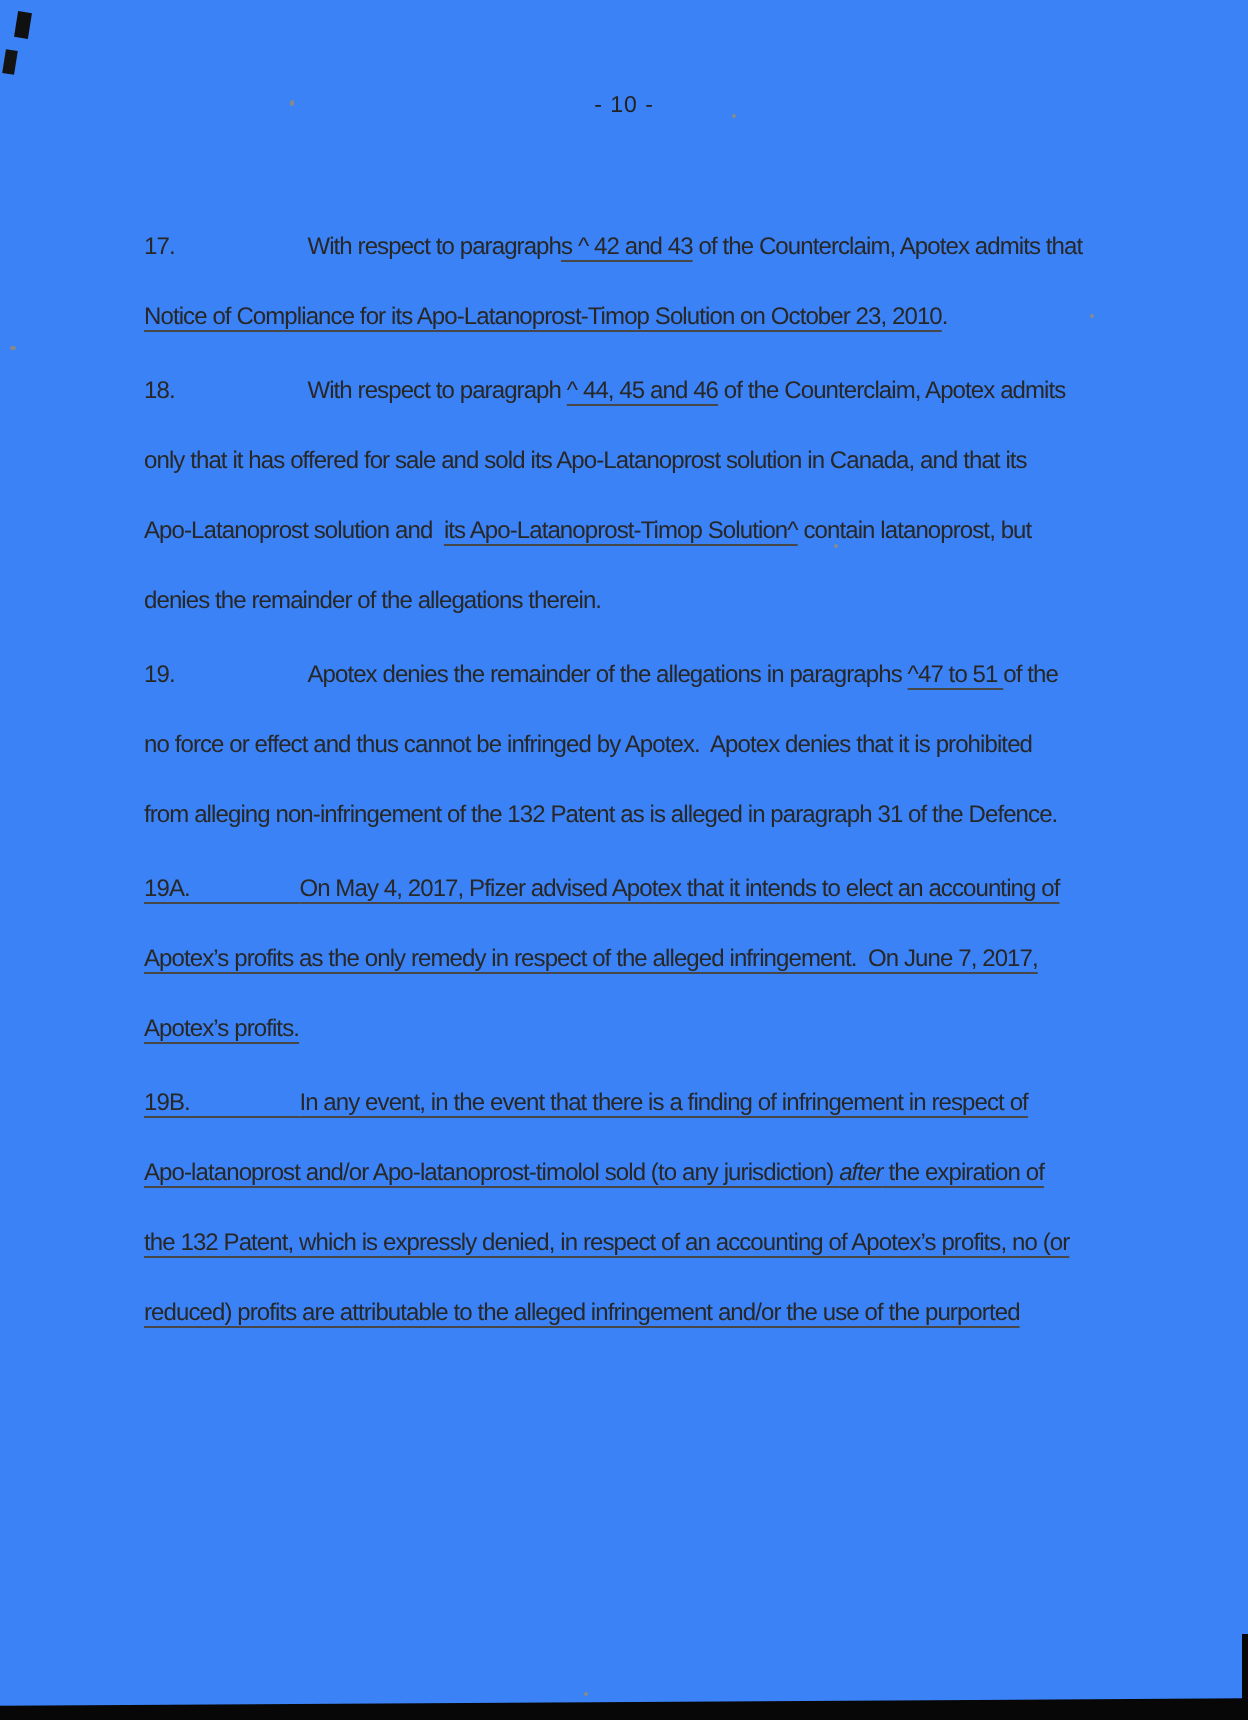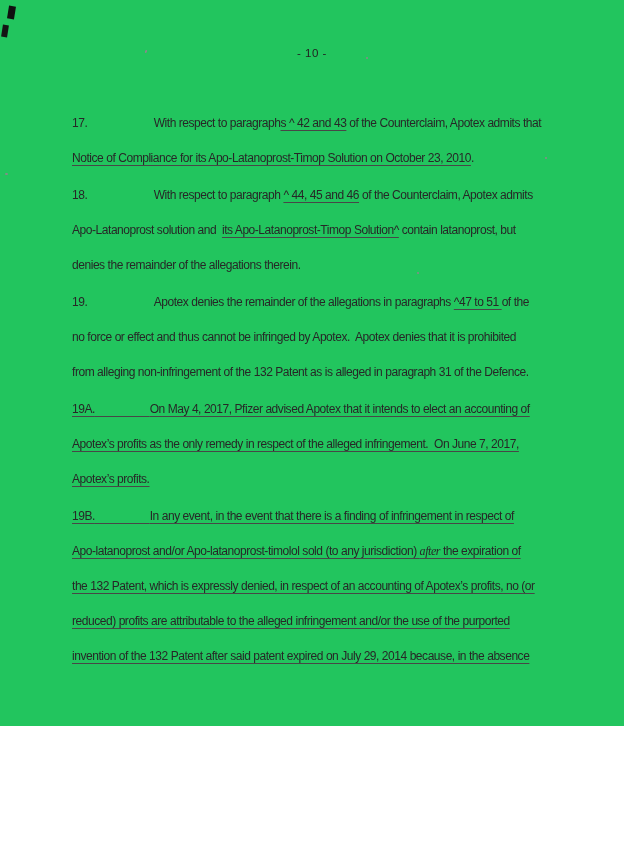--- a/index.html
+++ b/index.html
@@ -1,29 +1,29 @@
 <!DOCTYPE html>
 <html><head>
 <meta charset="utf-8">
 <style>
   html,body{margin:0;padding:0;background:#ffffff;}
   .page{
-    position:relative;width:624px;height:726px;background:#22c55e;overflow:hidden;
+    position:relative;width:624px;height:860px;background:#3b82f6;overflow:hidden;
     font-family:"Liberation Sans",sans-serif;color:#2a2a2a;
   }
   .pageno{
     position:absolute;top:47px;left:0;width:624px;text-align:center;
     font-size:11.5px;letter-spacing:0.5px;color:#222;
   }
   .content{position:absolute;left:72px;top:106px;width:500px;}
   .para{margin:0 0 2px 0;}
   .line{height:35px;line-height:35px;white-space:nowrap;font-size:12px;letter-spacing:-0.45px;}
   .seg{color:#272727;}
   .seg.u{text-decoration:underline;text-decoration-color:#474747;text-decoration-thickness:1px;text-underline-offset:2.5px;}
-  .seg.i{font-style:italic;font-family:Liberation Serif, serif;}
+  .seg.i{font-style:italic;}
   
   .artifact{position:absolute;}
   .mark-a{left:8px;top:6px;width:7px;height:13px;background:#101010;transform:rotate(9deg);}
   .mark-b{left:2px;top:25px;width:6px;height:12px;background:#141414;transform:rotate(9deg);}
   .speck{background:#8a8a8a;border-radius:50%;}
   .sp1{left:145px;top:50px;width:2px;height:3px;transform:rotate(20deg);}
   .sp2{left:366px;top:57px;width:2px;height:2px;}
   .sp3{left:5px;top:173px;width:3px;height:2px;}
   .sp4{left:545px;top:157px;width:2px;height:2px;}
   .sp5{left:417px;top:272px;width:2px;height:2px;}
@@ -37,39 +37,39 @@
 <div class="page">
   <div class="pageno">- 10 -</div>
 
   <div class="content">
       <div class="para">
         <div class="line"><span class="seg">17.</span><span class="seg">&nbsp;&nbsp;&nbsp;&nbsp;&nbsp;&nbsp;&nbsp;&nbsp;&nbsp;&nbsp;&nbsp;&nbsp;&nbsp;&nbsp;&nbsp;&nbsp;&nbsp;&nbsp;&nbsp;&nbsp;&nbsp;&nbsp;&nbsp;</span><span class="seg">With respect to paragraph</span><span class="seg u">s ^ 42 and 43</span><span class="seg"> of the Counterclaim, Apotex admits that</span></div>
         <div class="line"><span class="seg u">Notice of Compliance for its Apo-Latanoprost-Timop Solution on October 23, 2010</span><span class="seg">.</span></div>
       </div>
       <div class="para">
         <div class="line"><span class="seg">18.</span><span class="seg">&nbsp;&nbsp;&nbsp;&nbsp;&nbsp;&nbsp;&nbsp;&nbsp;&nbsp;&nbsp;&nbsp;&nbsp;&nbsp;&nbsp;&nbsp;&nbsp;&nbsp;&nbsp;&nbsp;&nbsp;&nbsp;&nbsp;&nbsp;</span><span class="seg">With respect to paragraph </span><span class="seg u">^ 44, 45 and 46</span><span class="seg"> of the Counterclaim, Apotex admits</span></div>
+        <div class="line"><span class="seg">only that it has offered for sale and sold its Apo-Latanoprost solution in Canada, and that its</span></div>
         <div class="line"><span class="seg">Apo-Latanoprost solution and &nbsp;</span><span class="seg u">its Apo-Latanoprost-Timop Solution^</span><span class="seg"> contain latanoprost, but</span></div>
         <div class="line"><span class="seg">denies the remainder of the allegations therein.</span></div>
       </div>
       <div class="para">
         <div class="line"><span class="seg">19.</span><span class="seg">&nbsp;&nbsp;&nbsp;&nbsp;&nbsp;&nbsp;&nbsp;&nbsp;&nbsp;&nbsp;&nbsp;&nbsp;&nbsp;&nbsp;&nbsp;&nbsp;&nbsp;&nbsp;&nbsp;&nbsp;&nbsp;&nbsp;&nbsp;</span><span class="seg">Apotex denies the remainder of the allegations in paragraphs </span><span class="seg u">^47 to 51&nbsp;</span><span class="seg">of the</span></div>
         <div class="line"><span class="seg">no force or effect and thus cannot be infringed by Apotex.&nbsp; Apotex denies that it is prohibited</span></div>
         <div class="line"><span class="seg">from alleging non-infringement of the 132 Patent as is alleged in paragraph 31 of the Defence.</span></div>
       </div>
       <div class="para">
         <div class="line"><span class="seg u">19A.</span><span class="seg u">&nbsp;&nbsp;&nbsp;&nbsp;&nbsp;&nbsp;&nbsp;&nbsp;&nbsp;&nbsp;&nbsp;&nbsp;&nbsp;&nbsp;&nbsp;&nbsp;&nbsp;&nbsp;&nbsp;</span><span class="seg u">On May 4, 2017, Pfizer advised Apotex that it intends to elect an accounting of</span></div>
         <div class="line"><span class="seg u">Apotex’s profits as the only remedy in respect of the alleged infringement.&nbsp; On June 7, 2017,</span></div>
         <div class="line"><span class="seg u">Apotex’s profits.</span></div>
       </div>
       <div class="para">
         <div class="line"><span class="seg u">19B.</span><span class="seg u">&nbsp;&nbsp;&nbsp;&nbsp;&nbsp;&nbsp;&nbsp;&nbsp;&nbsp;&nbsp;&nbsp;&nbsp;&nbsp;&nbsp;&nbsp;&nbsp;&nbsp;&nbsp;&nbsp;</span><span class="seg u">In any event, in the event that there is a finding of infringement in respect of</span></div>
         <div class="line"><span class="seg u">Apo-latanoprost and/or Apo-latanoprost-timolol sold (to any jurisdiction) </span><span class="seg u i">after</span><span class="seg u"> the expiration of</span></div>
         <div class="line"><span class="seg u">the 132 Patent, which is expressly denied, in respect of an accounting of Apotex’s profits, no (or</span></div>
         <div class="line"><span class="seg u">reduced) profits are attributable to the alleged infringement and/or the use of the purported</span></div>
-        <div class="line"><span class="seg u">invention of the 132 Patent after said patent expired on July 29, 2014 because, in the absence</span></div>
       </div>
     </div>
 
   <div class="artifact mark-a"></div>
   <div class="artifact mark-b"></div>
   <div class="artifact speck sp1"></div>
   <div class="artifact speck sp2"></div>
   <div class="artifact speck sp3"></div>
   <div class="artifact speck sp4"></div>
   <div class="artifact speck sp5"></div>

